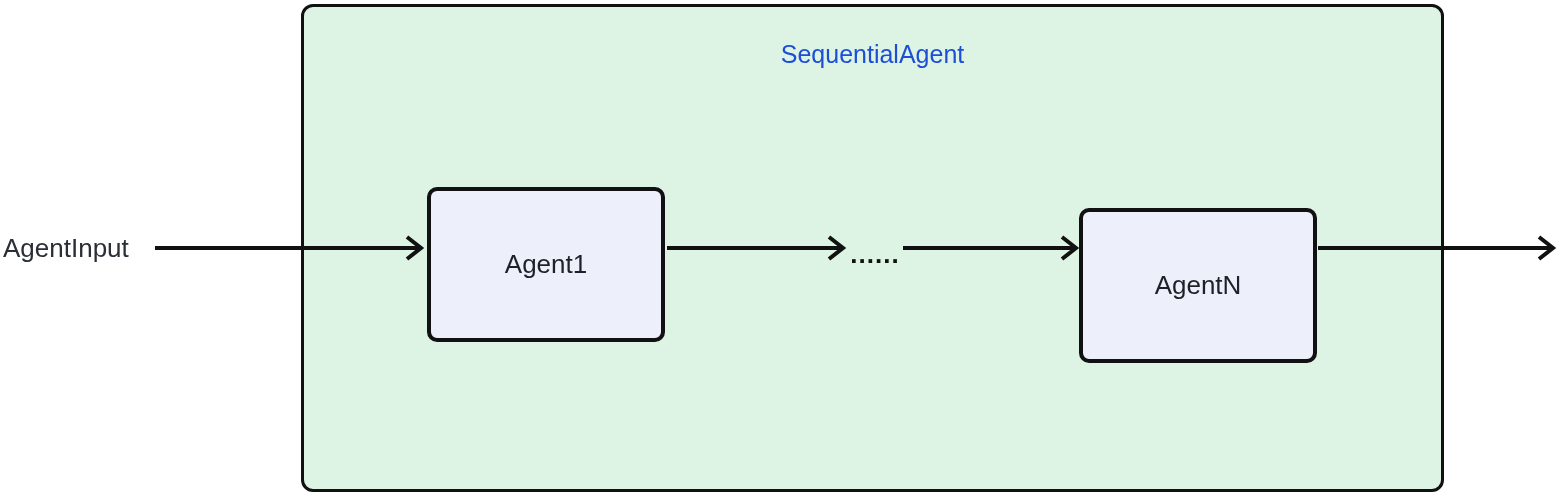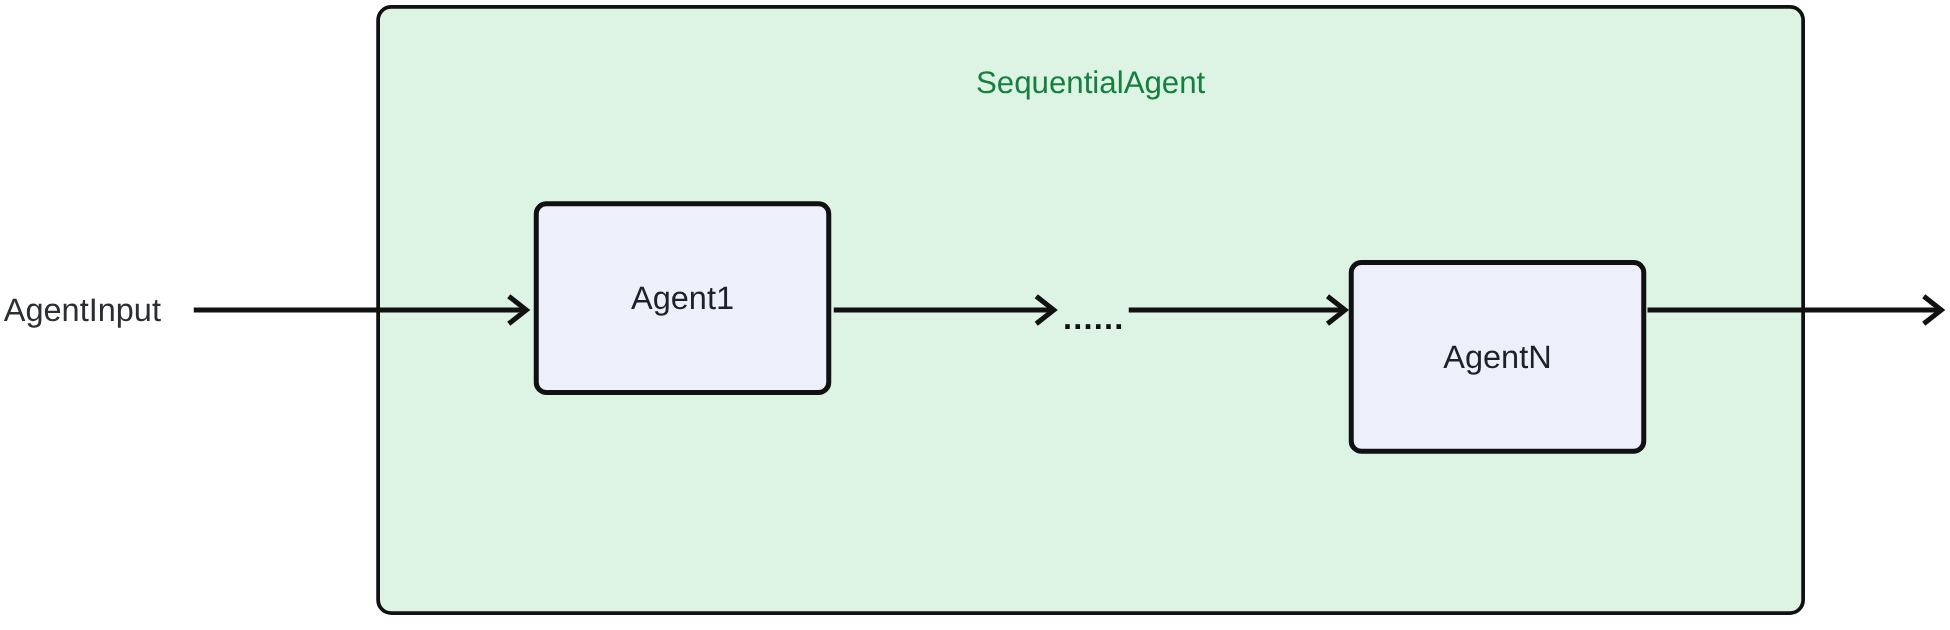--- a/index.html
+++ b/index.html
@@ -25,42 +25,42 @@
     height: 488px;
     box-sizing: border-box;
     background: #ddf3e4;
     border: 3px solid #111111;
     border-radius: 12px;
   }
   .group-title {
     position: absolute;
     left: 0;
     right: 0;
-    top: 44px;
+    top: 32px;
     text-align: center;
     font-size: 25px;
     line-height: 30px;
-    color: #15803d;
+    color: #1d4ed8;
   }
   
   .node {
     position: absolute;
     width: 238px;
     height: 155px;
     box-sizing: border-box;
     background: #edf0fa;
     border: 4px solid #111111;
     border-radius: 10px;
     display: flex;
     align-items: center;
     justify-content: center;
     font-size: 26px;
     color: #1d2228;
   }
-  .node-agent1 { left: 123px; top: 154px; }
+  .node-agent1 { left: 123px; top: 180px; }
   .node-agentn { left: 775px; top: 164px; margin-top: 37px; }
   
   .input-label {
     position: absolute;
     left: 3px;
     top: 233px;
     width: 150px;
     height: 30px;
     line-height: 30px;
     font-size: 26px;

